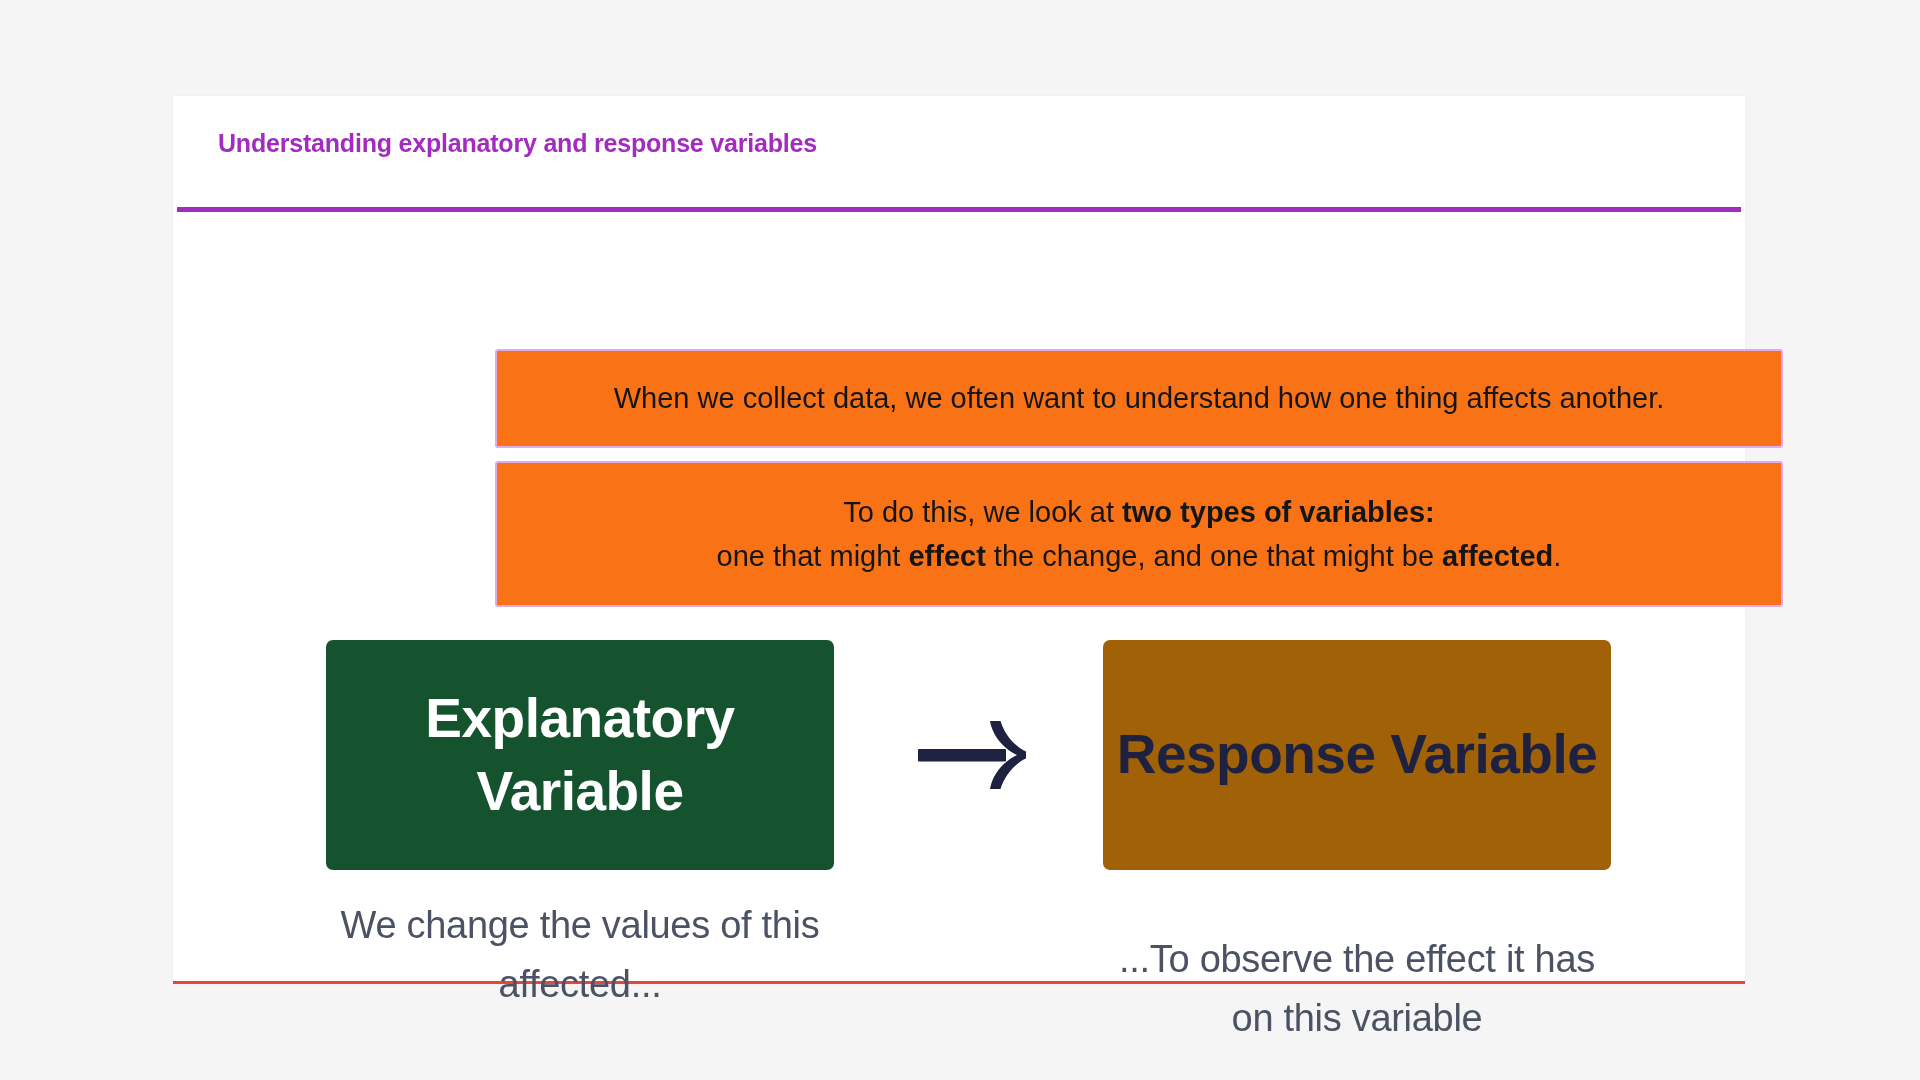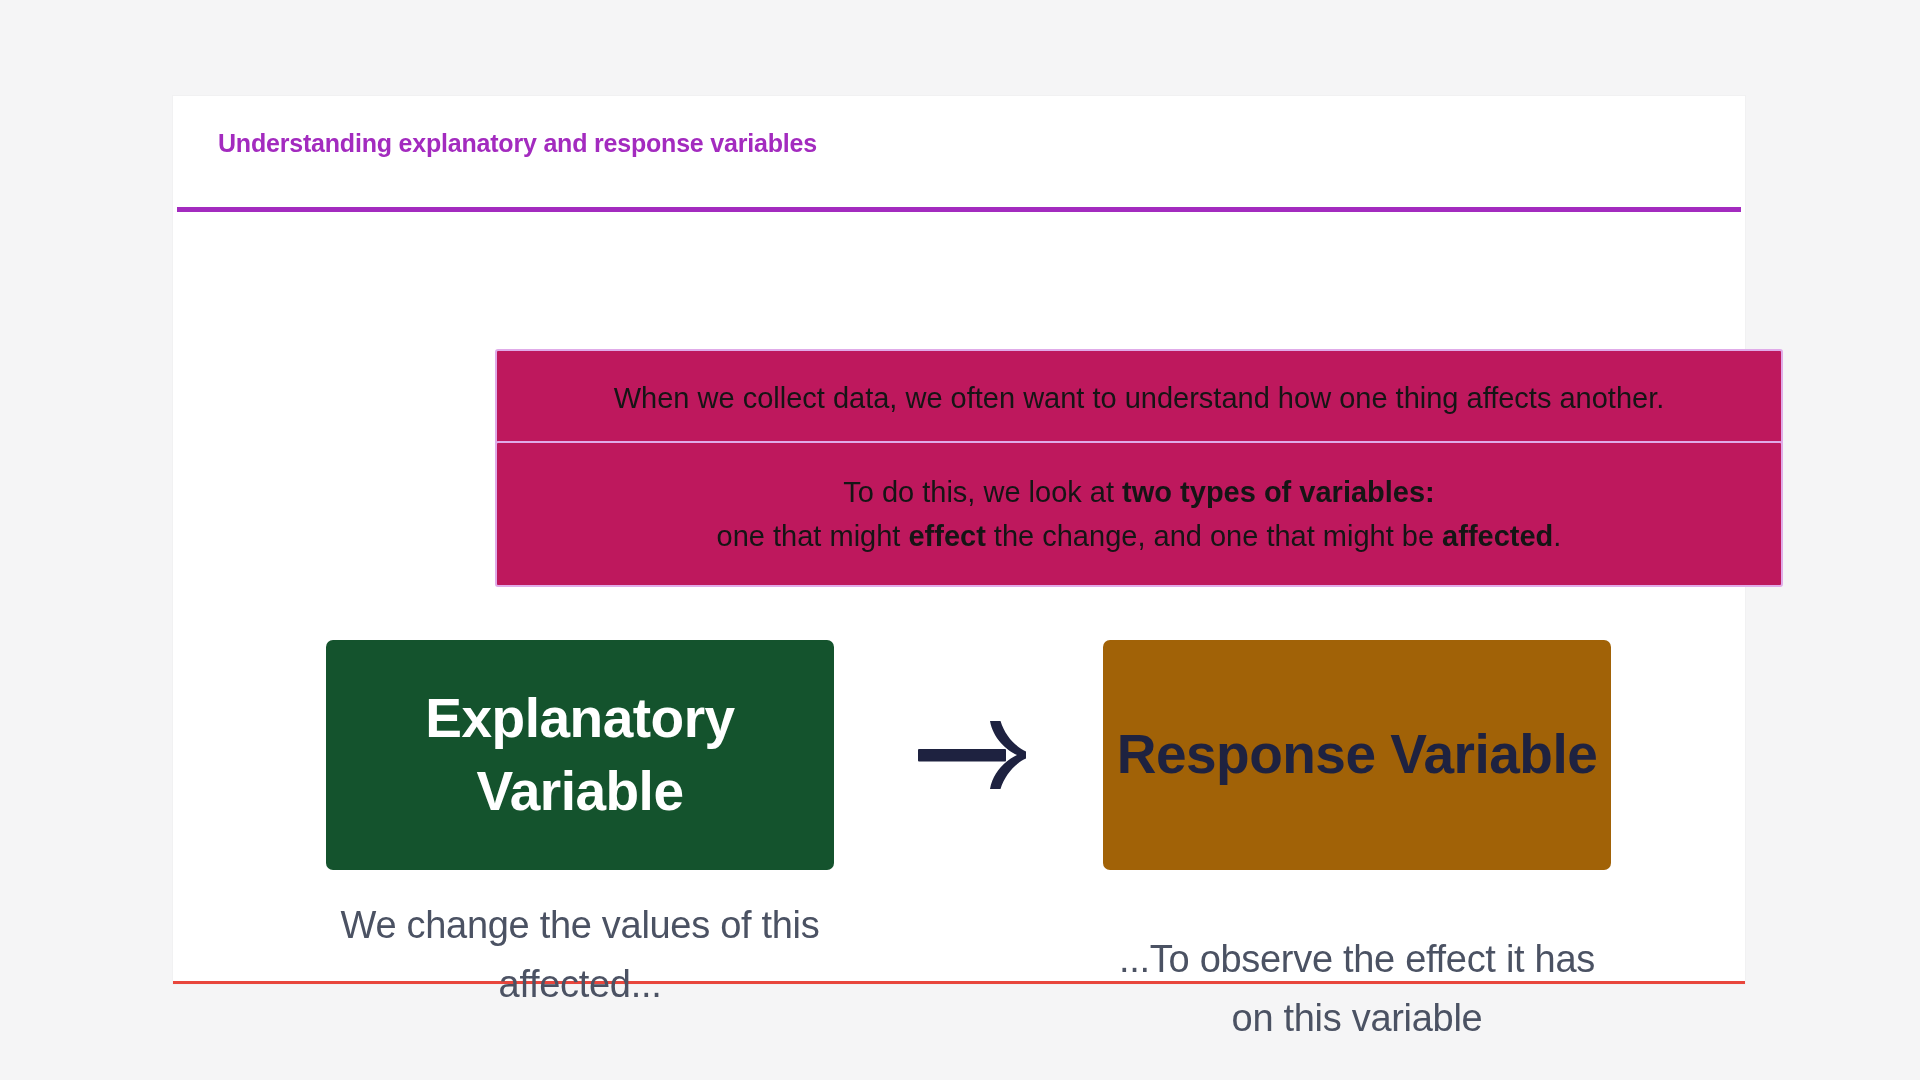--- a/index.html
+++ b/index.html
@@ -52,41 +52,41 @@
     top: 111px;
     width: 1564px;
     height: 5px;
     background: #a32bbf;
   }
 
   
   .info-box {
     position: absolute;
     box-sizing: border-box;
-    background: #be185d;
+    background: #f97316;
     border: 2px solid #e0abe9;
     border-radius: 3px;
     color: #151515;
     text-align: center;
     font-size: 29px;
     line-height: 1.52;
     display: flex;
     flex-direction: column;
     align-items: center;
     justify-content: center;
   }
   .info-box-1 {
     left: 322px;
     top: 253px;
     width: 1288px;
     height: 99px;
   }
   .info-box-2 {
     left: 322px;
-    top: 345px;
+    top: 365px;
     width: 1288px;
     height: 146px;
   }
   .info-line { display: block; }
   .info-line b { font-weight: bold; }
 
   
   .var-row {
     position: absolute;
     left: 0;

